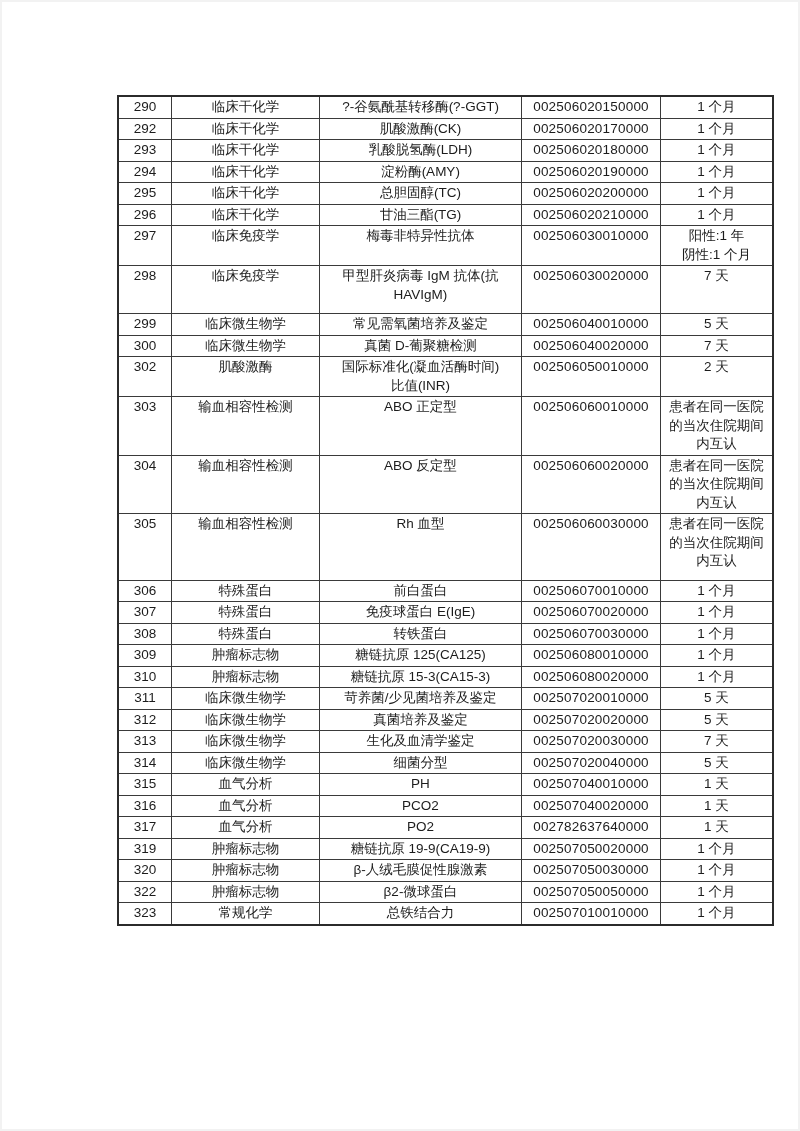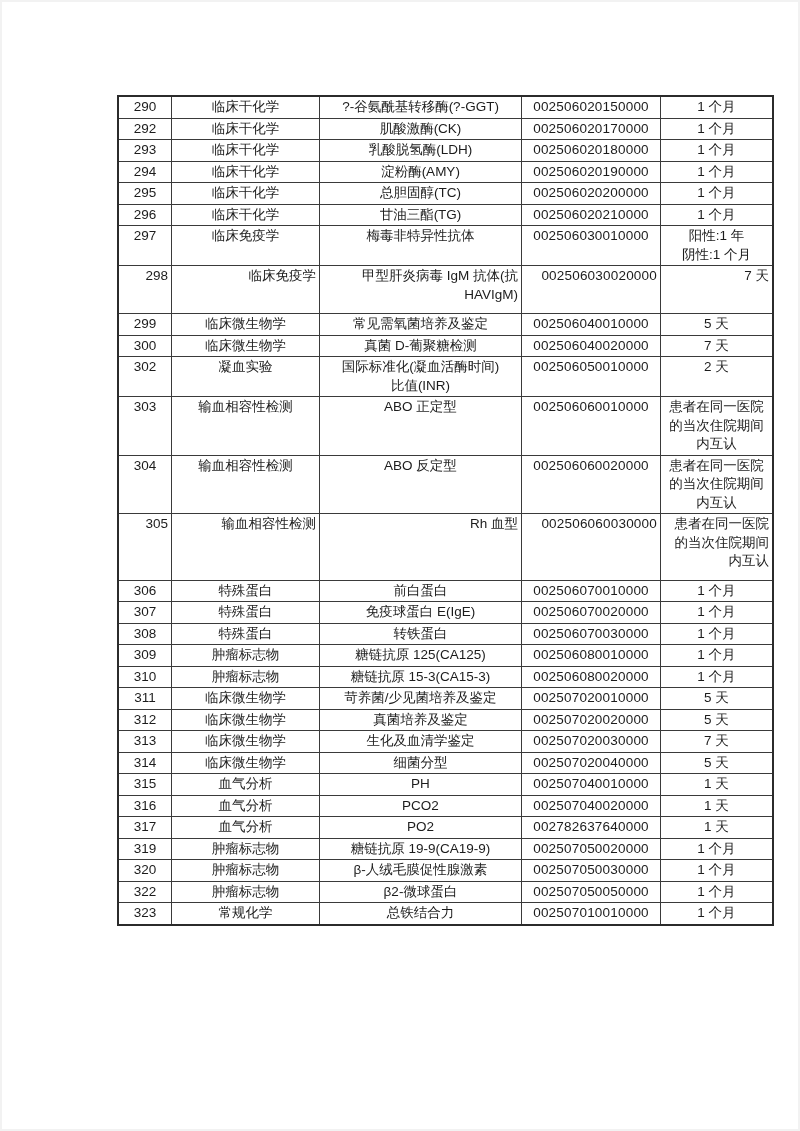--- a/index.html
+++ b/index.html
@@ -42,21 +42,21 @@
     padding: 1px 3px;
     color: #1c1c1c;
     white-space: pre-line;
     overflow: hidden;
   }
   td.c-no     { width: 46px; }
   td.c-cat    { width: 141px; }
   td.c-name   { width: 195px; }
   td.c-code   { width: 132px; letter-spacing: 0.2px; }
   td.c-time   { width: 105px; padding-left: 10px; padding-right: 10px; }
-  tr.extra-bottom td { padding-bottom: 9px; text-align: right; }
+  tr.extra-bottom td { padding-bottom: 9px; }
 </style>
 </head>
 <body>
 
 <div class="page">
   <div class="table-wrap">
     <table class="lab-table">
       <tbody>
           <tr>
     <td class="c-no">290</td>
@@ -125,21 +125,21 @@
   </tr>
           <tr>
     <td class="c-no">300</td>
     <td class="c-cat">临床微生物学</td>
     <td class="c-name">真菌 D-葡聚糖检测</td>
     <td class="c-code">002506040020000</td>
     <td class="c-time">7 天</td>
   </tr>
           <tr>
     <td class="c-no">302</td>
-    <td class="c-cat">凝血实验</td>
+    <td class="c-cat">肌酸激酶</td>
     <td class="c-name">国际标准化(凝血活酶时间)
 比值(INR)</td>
     <td class="c-code">002506050010000</td>
     <td class="c-time">2 天</td>
   </tr>
           <tr>
     <td class="c-no">303</td>
     <td class="c-cat">输血相容性检测</td>
     <td class="c-name">ABO 正定型</td>
     <td class="c-code">002506060010000</td>

